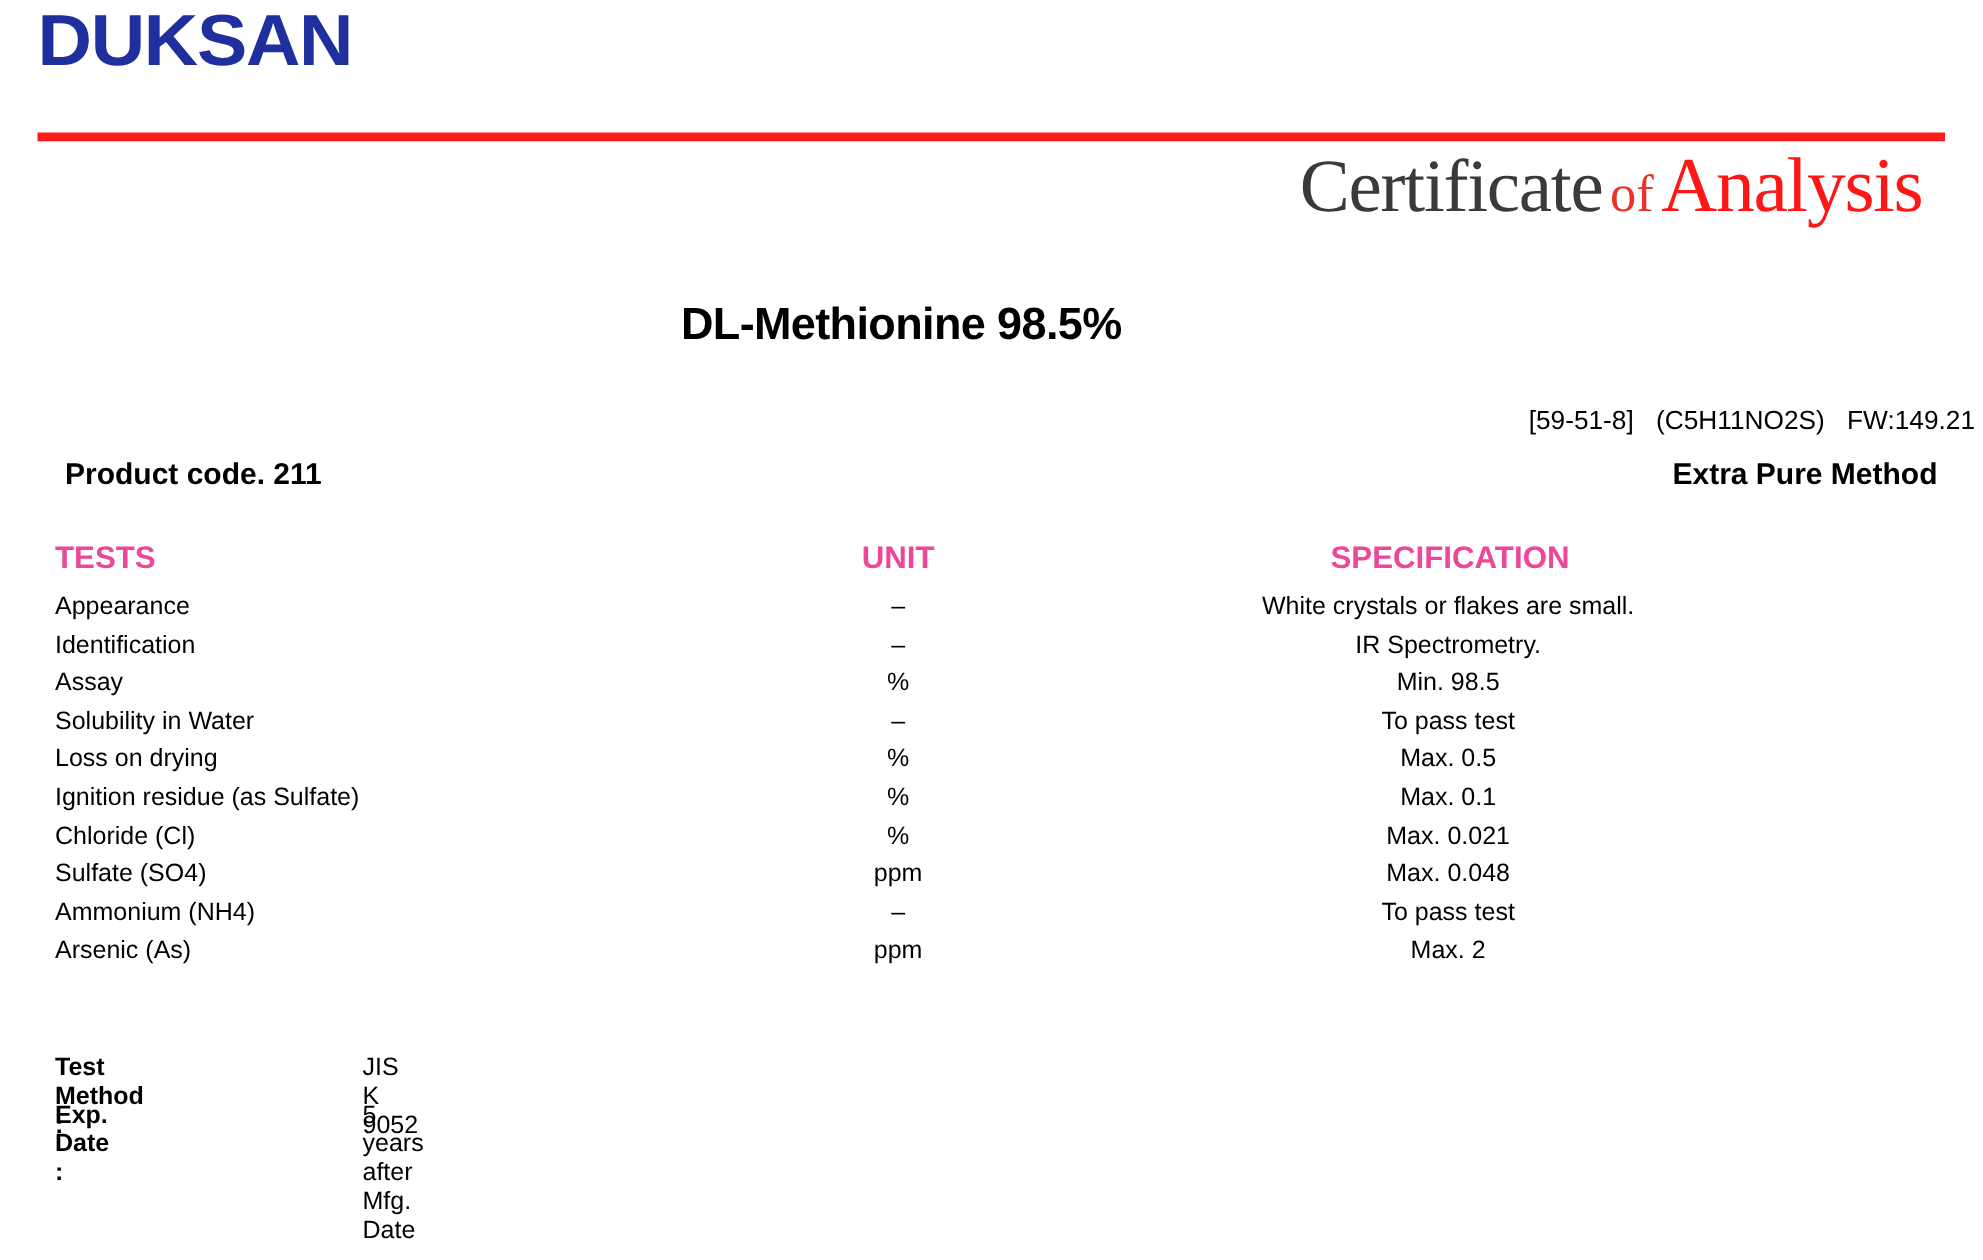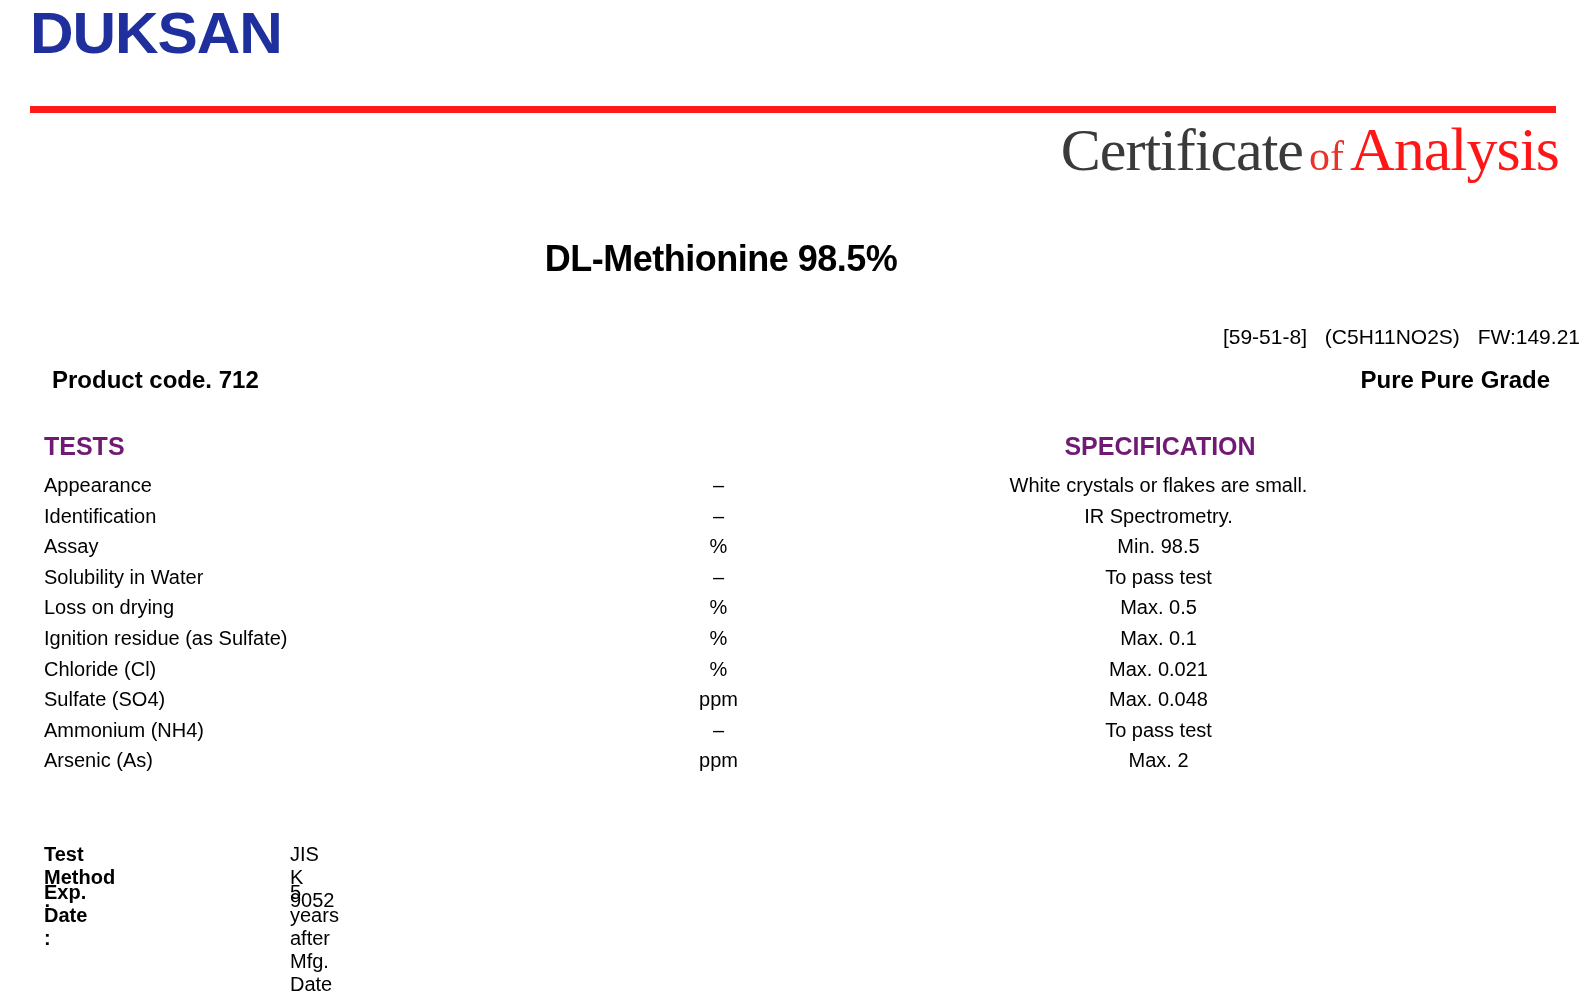--- a/index.html
+++ b/index.html
@@ -50,21 +50,21 @@
     left: 30px;
     top: 106px;
     width: 1526px;
     height: 7px;
     background: #ff1a1a;
   }
 
   
   .coa-line {
     position: absolute;
-    right: 27px;
+    right: 48px;
     top: 118px;
     white-space: nowrap;
     line-height: 1;
   }
   .coa-certificate {
     font-family: "Liberation Serif", serif;
     font-size: 60px;
     color: #3a3a3a;
     letter-spacing: -1px;
   }
@@ -117,21 +117,21 @@
     font-weight: bold;
   }
 
   
   .table-head {
     position: absolute;
     top: 432px;
     left: 0;
     width: 1586px;
     height: 36px;
-    color: #701a75;
+    color: #ec4899;
     font-weight: bold;
     font-size: 25px;
   }
   .th-tests  { position: absolute; left: 44px;  top: 0; }
   .th-unit   { position: absolute; left: 0; top: 0; width: 1437px; text-align: center; }
   .th-spec   { position: absolute; left: 0; top: 0; width: 2320px; text-align: center; }
 
   .rows {
     position: absolute;
     top: 474px;
@@ -184,25 +184,26 @@
 </div>
 
 <div class="product-title">DL-Methionine 98.5%</div>
 
 <div class="formula-line">
   <span>[59-51-8]</span>
   <span>(C5H11NO2S)</span>
   <span>FW:149.21</span>
 </div>
 
-<div class="product-code">Product code. 712</div>
-<div class="grade">Pure Pure Grade</div>
+<div class="product-code">Product code. 211</div>
+<div class="grade">Extra Pure Method</div>
 
 <div class="table-head">
   <div class="th-tests">TESTS</div>
+  <div class="th-unit">UNIT</div>
   <div class="th-spec">SPECIFICATION</div>
 </div>
 
 <div class="rows" id="rows-container">
     <div class="row">
       <div class="cell-test">Appearance</div>
       <div class="cell-unit">–</div>
       <div class="cell-spec">White crystals or flakes are small.</div>
     </div>
     <div class="row">

